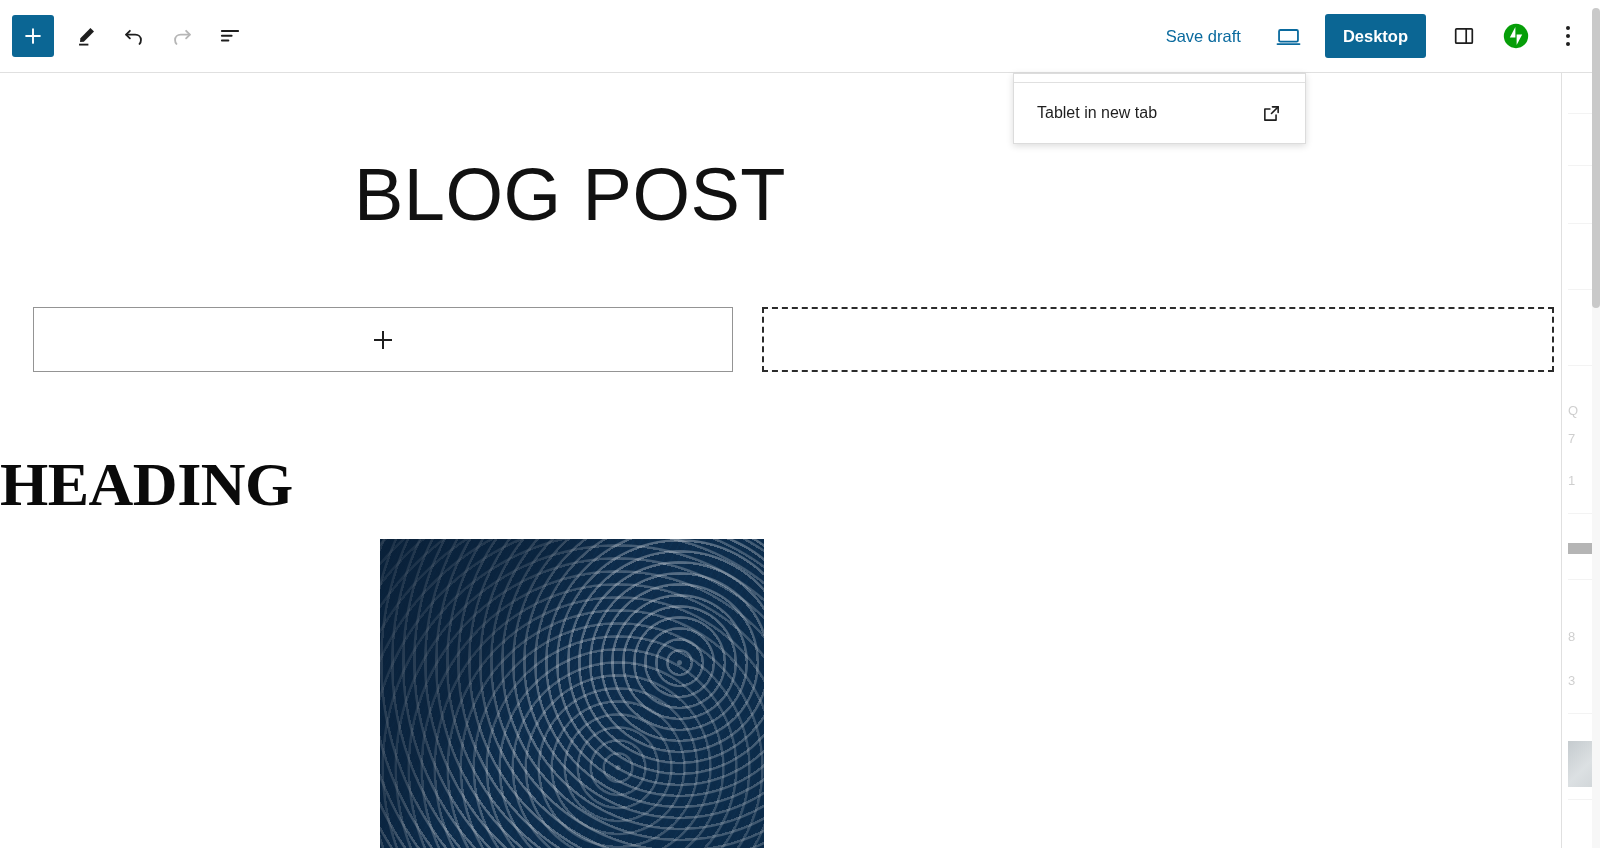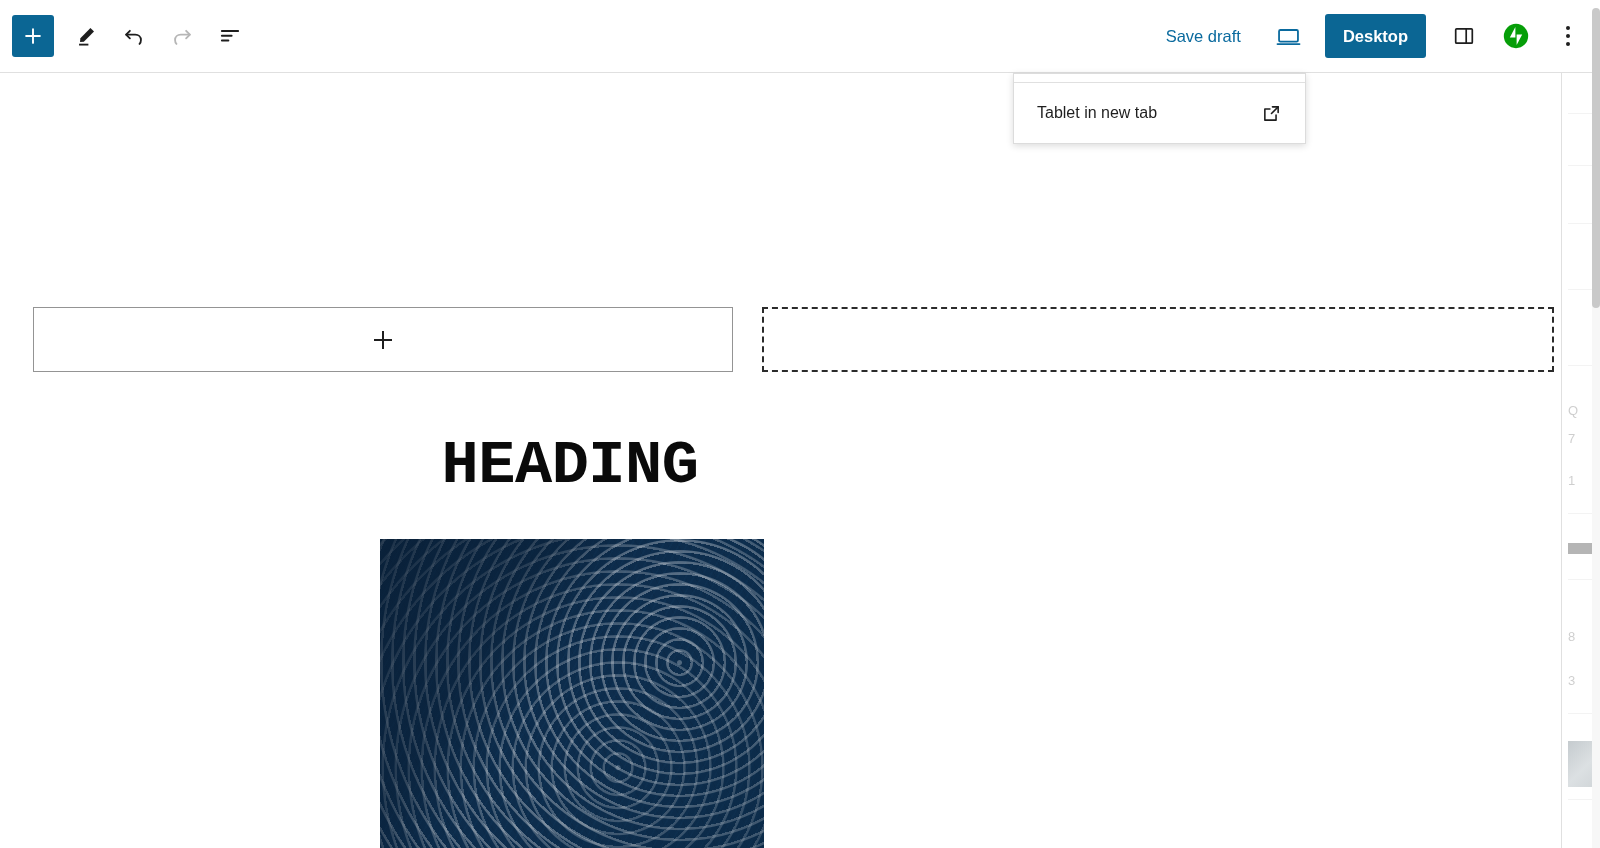--- a/index.html
+++ b/index.html
@@ -260,30 +260,30 @@
     top: 0;
     width: 792px;
     height: 65px;
     border: 2px dashed #2b2b2b;
     background: #ffffff;
     cursor: pointer;
   }
 
   .section-heading {
     position: absolute;
-    top: 362px;
+    top: 380px;
     left: 0;
     width: 1140px;
-    text-align: center;
+    text-align: left;
     font-size: 62px;
     font-weight: bold;
     letter-spacing: -0.5px;
     color: #0a0a0a;
     line-height: 1;
-    font-family: Liberation Mono, monospace;
+    font-family: Liberation Serif, serif;
     white-space: nowrap;
   }
 
   
   .image-block {
     position: absolute;
     top: 466px;
     left: 380px;
     width: 384px;
     height: 309px;
@@ -487,20 +487,21 @@
             <span class="dot"></span>
             <span class="dot"></span>
         </span>
       </button>
 
     </div>
   </div>
 
   <div class="canvas">
 
+    <div class="post-title">BLOG POST</div>
 
     <div class="columns-row">
 
       <div class="col-placeholder-left">
         <span class="plus-glyph"></span>
       </div>
 
       <div class="col-placeholder-right"></div>
 
     </div>

